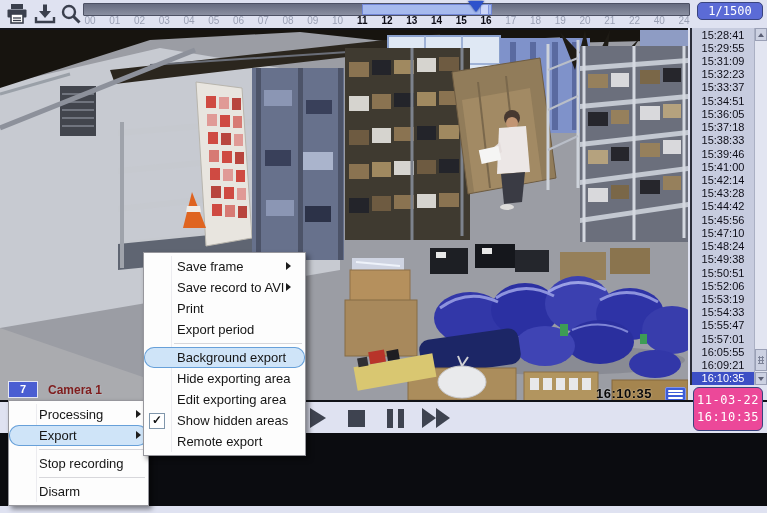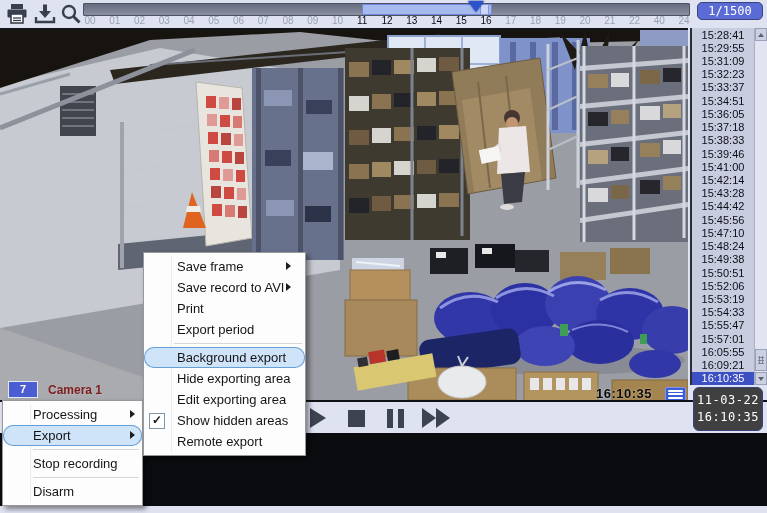--- a/index.html
+++ b/index.html
@@ -14,21 +14,21 @@
   .track{position:absolute;left:83px;top:3px;width:605px;height:11px;
          background:linear-gradient(180deg,#676c80,#8a8fa1);border:1px solid #4d5164;border-radius:1px;}
   .selection{position:absolute;left:278px;top:0;width:128px;height:9px;background:#a6baee;
              border:1px solid #7287d8;}
   .notch{position:absolute;left:117px;top:-1px;width:7px;height:9px;background:#ccd6f8;border:1px solid #8497dd;}
   .marker{position:absolute;left:468px;top:1px;width:0;height:0;
           border-left:8px solid transparent;border-right:8px solid transparent;border-top:11px solid #2d52cc;
           filter:drop-shadow(0 0 1px #16307e);z-index:5;}
   .hours{position:absolute;left:80px;top:15px;width:614px;height:17px;display:flex;justify-content:space-between;}
   .h{width:20px;text-align:center;font-size:10px;color:#9aa0b4;}
-  .h.on{color:#0c0c16;font-weight:normal;}
+  .h.on{color:#0c0c16;font-weight:bold;}
   .counter{position:absolute;right:4px;top:2px;width:64px;height:16px;background:#5b6bd6;border:1px solid #39437e;
            border-radius:5px;color:#fff;font-family:"DejaVu Sans Mono",monospace;font-size:12px;line-height:16px;text-align:center;}
 
   
   .video{position:absolute;left:0;top:28px;width:688px;height:372px;background:#9b9da4;border-top:2px solid #14151b;
          box-sizing:border-box;z-index:1;overflow:hidden;}
   .video svg{display:block;}
   .osd-time{position:absolute;left:596px;top:356px;font-size:13px;font-weight:bold;color:#0a0a0a;
             text-shadow:0 0 2px rgba(255,255,255,.55);letter-spacing:.5px;}
   .burger{position:absolute;left:665px;top:357px;width:21px;height:14px;background:#3c5cd8;border:1px solid #8294e6;
@@ -49,21 +49,21 @@
   .sbbtn{position:absolute;left:0;width:12px;height:13px;background:#ccd1e2;border:1px solid #9aa0b6;box-sizing:border-box;
          display:flex;align-items:center;justify-content:center;cursor:pointer;}
   .sbbtn.up{top:0;} .sbbtn.down{bottom:0;}
   .tri-up{width:0;height:0;border-left:3px solid transparent;border-right:3px solid transparent;border-bottom:4px solid #5a5f75;}
   .tri-down{width:0;height:0;border-left:3px solid transparent;border-right:3px solid transparent;border-top:4px solid #5a5f75;}
   .sbthumb{position:absolute;left:0;bottom:14px;width:12px;height:22px;background:#ccd1e2;border:1px solid #9aa0b6;box-sizing:border-box;
            display:flex;align-items:center;justify-content:center;cursor:grab;}
   .grip{width:6px;height:8px;background-image:radial-gradient(#7d8398 1px,transparent 1.2px);background-size:3px 3px;}
 
   
-  .datebox{position:absolute;left:693px;top:387px;width:70px;height:44px;background:#404040;border:1px solid #39437e;
+  .datebox{position:absolute;left:693px;top:387px;width:70px;height:44px;background:#ec4899;border:1px solid #39437e;
            border-radius:6px;color:#fff;font-family:"DejaVu Sans Mono",monospace;font-size:12px;line-height:17px;
            text-align:center;padding-top:4px;box-sizing:border-box;z-index:4;letter-spacing:.5px;}
 
   
   .playbar{position:absolute;left:0;top:400px;width:767px;height:33px;background:#dfe2f1;border-top:2px solid #101218;
            box-sizing:border-box;z-index:2;}
   .pbtn{position:absolute;top:4px;width:28px;height:24px;display:flex;align-items:center;justify-content:center;cursor:pointer;}
   .darkzone{position:absolute;left:0;top:433px;width:767px;height:73px;background:#0b0c10;z-index:2;}
   .bottomstrip{position:absolute;left:0;top:506px;width:767px;height:7px;background:#dfe2f1;z-index:2;}
 
@@ -74,21 +74,21 @@
   .mi{position:relative;height:21px;line-height:21px;padding-left:33px;padding-right:28px;font-size:13px;color:#151515;
       white-space:nowrap;cursor:pointer;}
   .mi.hl{background:#cfe4f8;box-shadow:inset 0 0 0 1px #67a0d9;border-radius:10px;}
   .arr{position:absolute;top:6px;width:0;height:0;border-top:4px solid transparent;border-bottom:4px solid transparent;
        border-left:5px solid #1d1d1d;}
   .exp-menu .arr{right:14px;} .cam-menu .arr{right:7px;}
   .msep{height:1px;background:#d7d7db;margin:3px 3px 3px 30px;}
   .chk{position:absolute;left:5px;top:3px;width:14px;height:14px;background:#fff;border:1px solid #8096ab;
        font-size:12px;font-weight:bold;color:#111;line-height:13px;text-align:center;}
   .exp-menu{left:143px;top:252px;width:163px;}
-  .cam-menu{left:2px;top:400px;width:141px;}
+  .cam-menu{left:8px;top:400px;width:141px;}
   .cam-menu .mi{padding-left:30px;}
 </style>
 </head>
 <body>
 
 <div class="stage">
 
   <div class="toolbar">
     <div class="tbtn" style="left:4px;">
       <svg width="24" height="22" viewBox="0 0 24 22">

